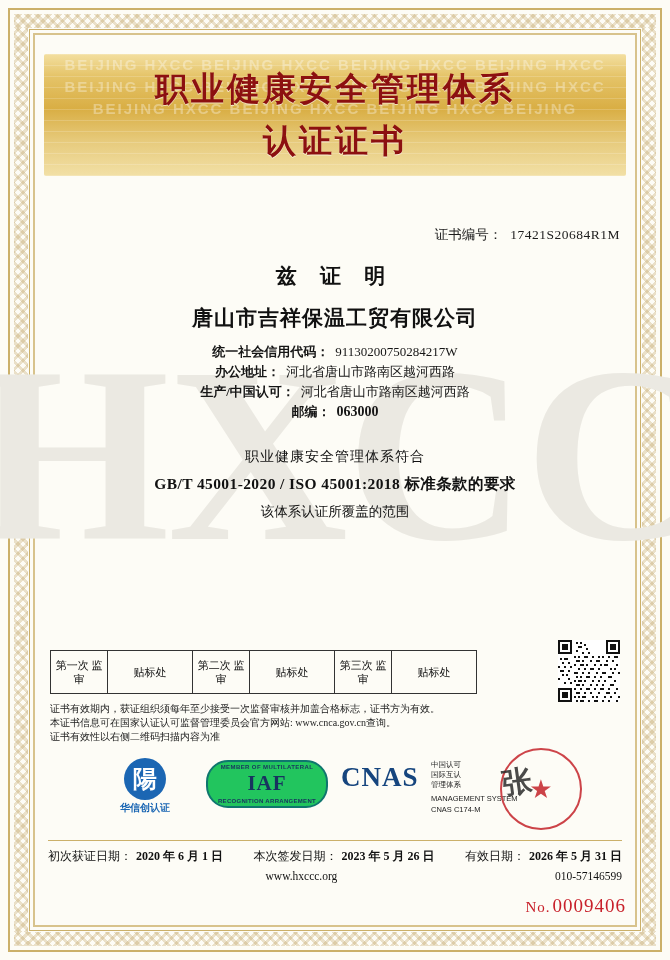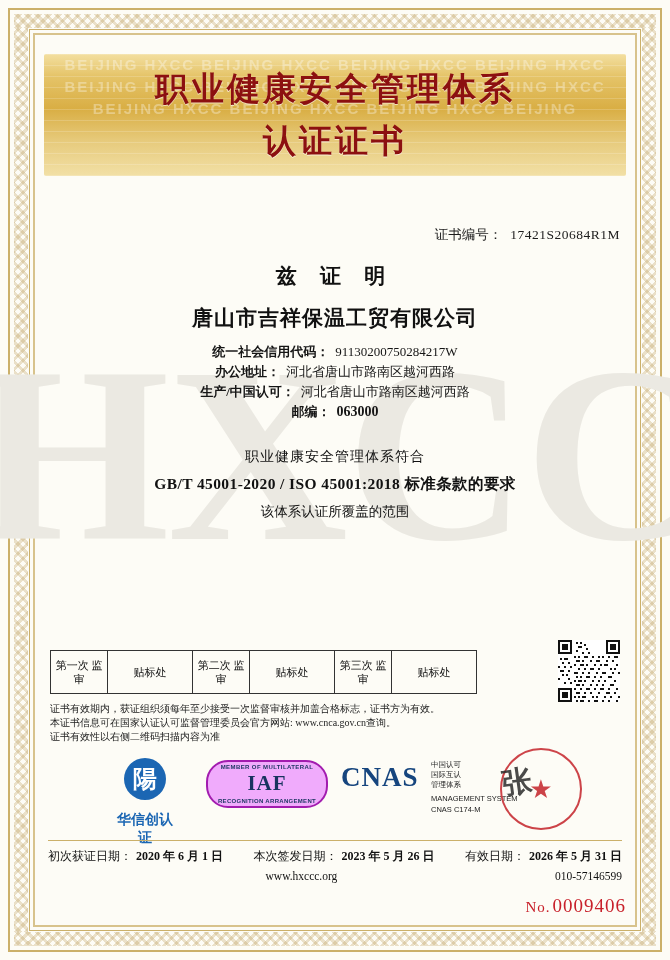--- a/index.html
+++ b/index.html
@@ -260,29 +260,29 @@
   .hx-circle {
     width: 42px; height: 42px; border-radius: 50%;
     background: #1b66b3;
     margin: 0 auto;
     color: #fff;
     font-family: "Liberation Serif", serif;
     font-size: 24px;
     line-height: 42px;
     font-weight: bold;
   }
-  .hx-text { margin-top: 11px; font-size: 14px; color: #1b66b3; font-weight: bold; }
+  .hx-text { margin-top: 1px; font-size: 10px; color: #1b66b3; font-weight: bold; }
 
   .logo-iaf { left: 160px; top: 4px; width: 122px; }
   .iaf-box {
-    border: 2px solid #a21caf;
+    border: 2px solid #0f766e;
     border-radius: 22px;
     height: 44px;
     position: relative;
-    background: #f0abfc;
+    background: #22c55e;
   }
   .iaf-top {
     position: absolute; top: 2px; left: 0; right: 0;
     text-align: center; font-size: 6px; letter-spacing: .4px;
     color: #18335f; font-weight: bold;
   }
   .iaf-main {
     position: absolute; top: 9px; left: 0; right: 0;
     text-align: center; font-size: 21px; font-weight: bold;
     color: #18335f; font-family: "Liberation Serif", serif;

